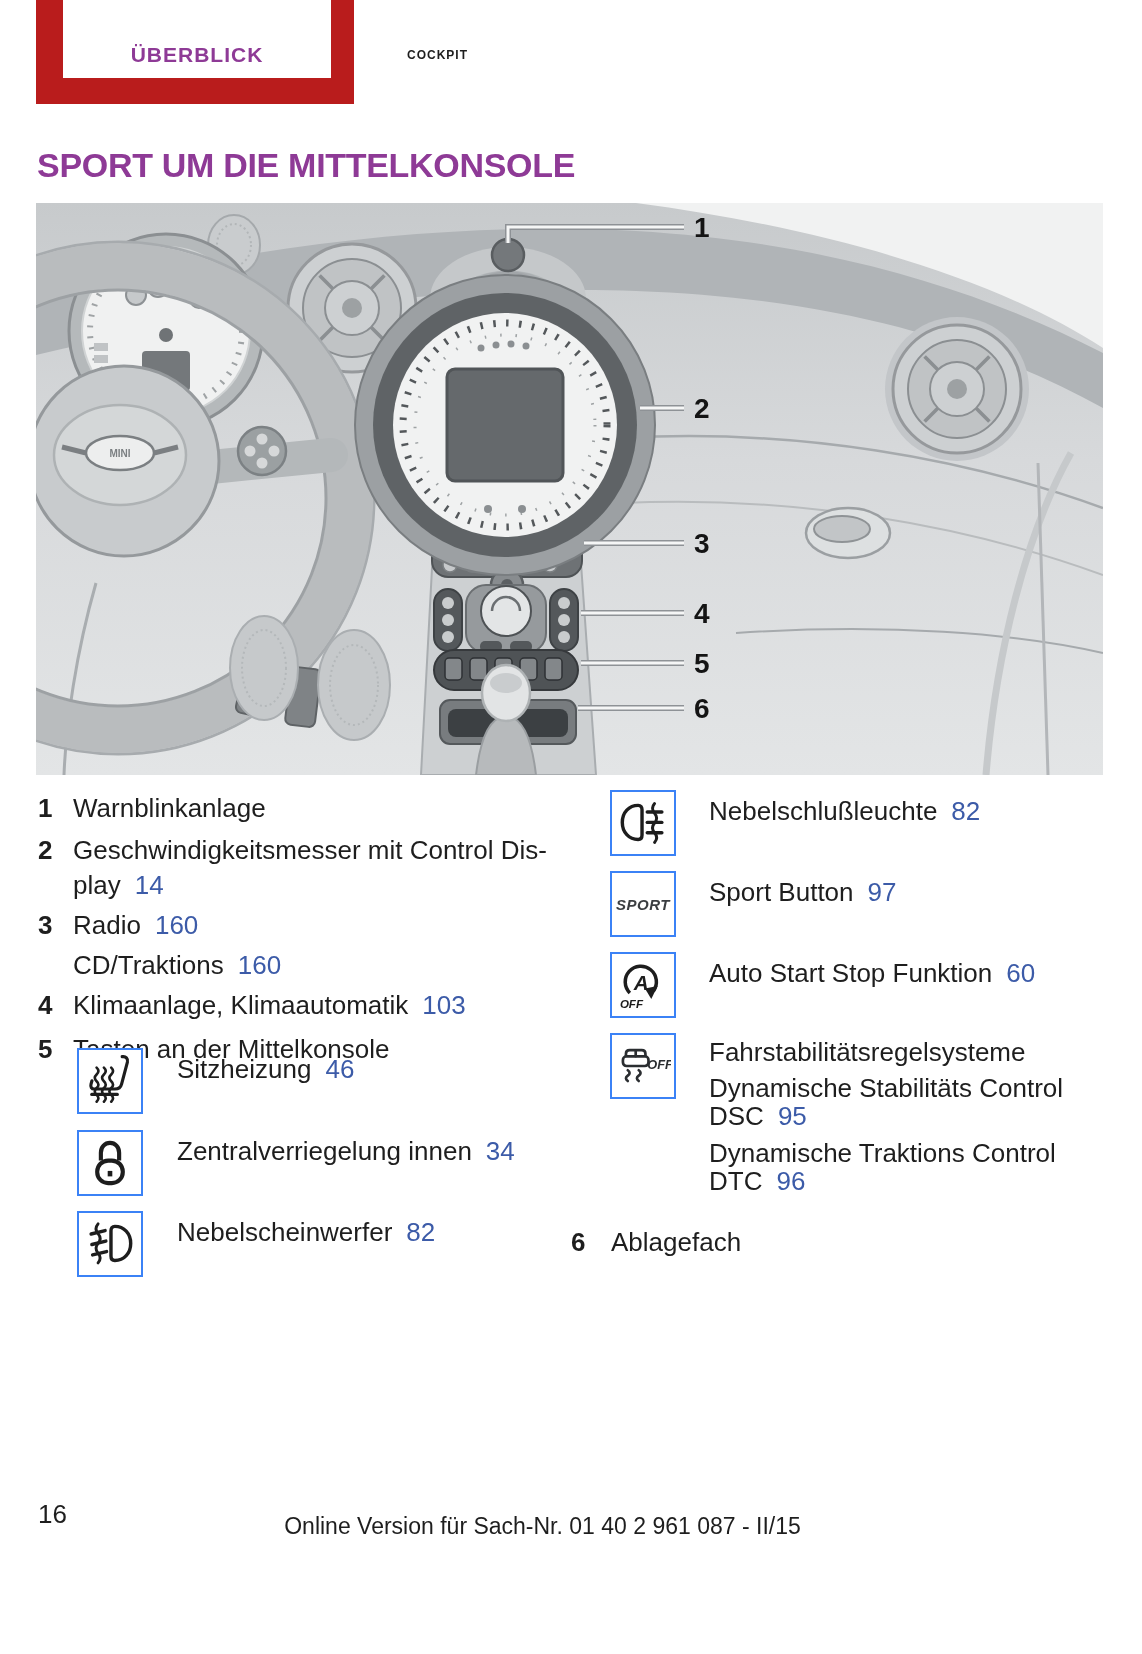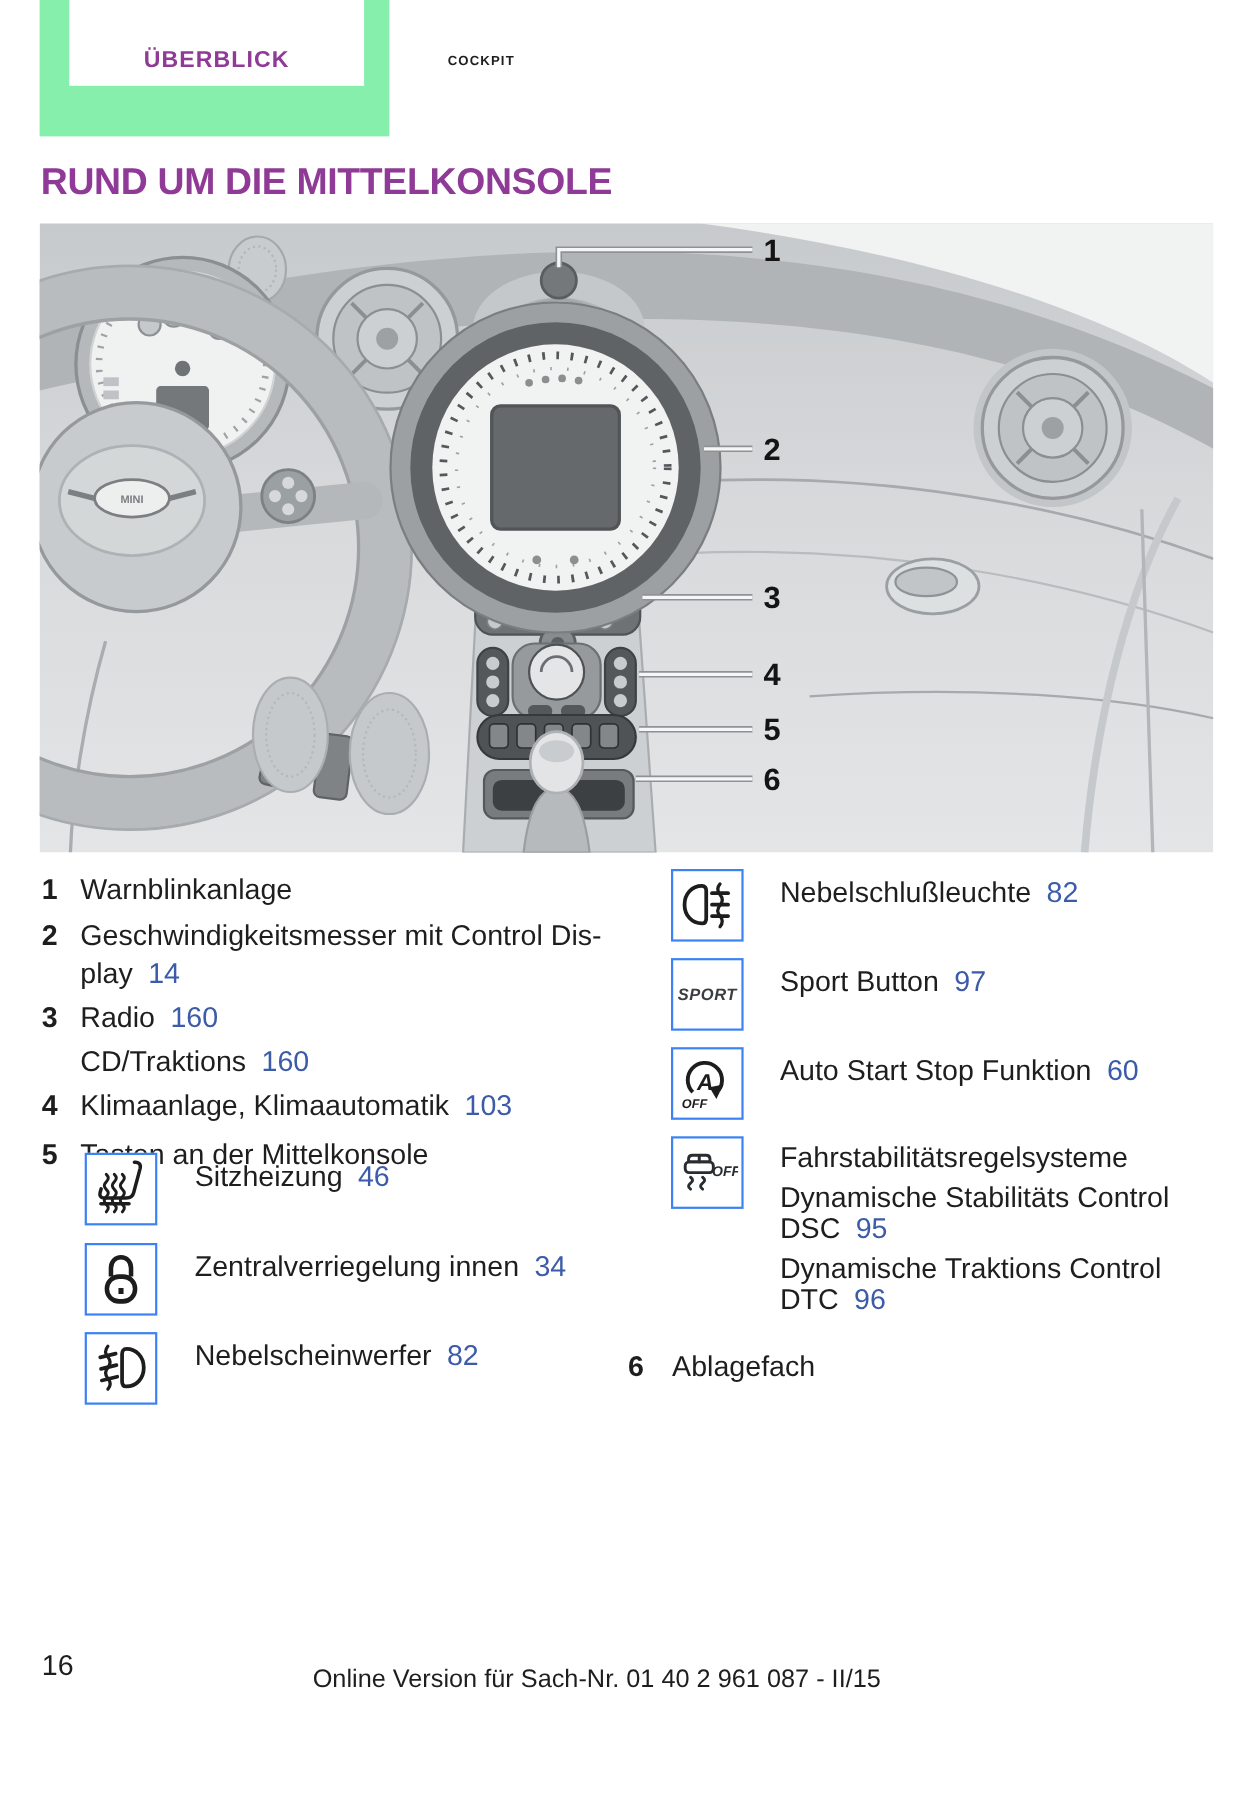--- a/index.html
+++ b/index.html
@@ -2,21 +2,21 @@
 <html><head>
 <meta charset="utf-8">
 <style>
   html,body{margin:0;padding:0;}
   body{
     width:1142px;height:1654px;position:relative;background:#ffffff;
     font-family:"Liberation Sans",sans-serif;color:#1e1e1e;overflow:hidden;
   }
   .abs{position:absolute;white-space:nowrap;}
   
-  .tab-frame{position:absolute;left:36px;top:0;width:318px;height:124px;background:#86efac;}
+  .tab-frame{position:absolute;left:36px;top:0;width:318px;height:104px;background:#b91c1c;}
   .tab-white{position:absolute;left:27px;top:0;width:268px;height:78px;background:#ffffff;
     display:flex;align-items:flex-end;justify-content:center;box-sizing:border-box;padding-bottom:11px;}
   .tab-label{color:#8e3a96;font-weight:bold;font-size:21px;letter-spacing:1px;}
   .section-label{left:407px;top:48px;font-size:12px;font-weight:bold;letter-spacing:1px;color:#1e1e1e;}
   .page-title{left:37px;top:146px;font-size:34px;font-weight:bold;color:#8e3a96;letter-spacing:-0.3px;}
   
   .illus{position:absolute;left:36px;top:203px;width:1067px;height:572px;}
   
   .row{font-size:26px;line-height:1.1;}
   .num{display:inline-block;min-width:35px;font-weight:bold;}
@@ -32,21 +32,21 @@
 </style>
 </head>
 <body>
 
 <div class="tab-frame">
   <div class="tab-white">
     <span class="tab-label">ÜBERBLICK</span>
   </div>
 </div>
 <div class="abs section-label">COCKPIT</div>
-<div class="abs page-title">RUND UM DIE MITTELKONSOLE</div>
+<div class="abs page-title">SPORT UM DIE MITTELKONSOLE</div>
 
 <div class="illus">
 <svg viewBox="0 0 1067 572" width="1067" height="572">
   <defs>
     <linearGradient id="bg" x1="0" y1="0" x2="0" y2="1">
       <stop offset="0" stop-color="#c7cacc"></stop>
           <stop offset="0.45" stop-color="#d7d9db"></stop>
           <stop offset="1" stop-color="#e3e5e6"></stop>
     </linearGradient>
   </defs>

